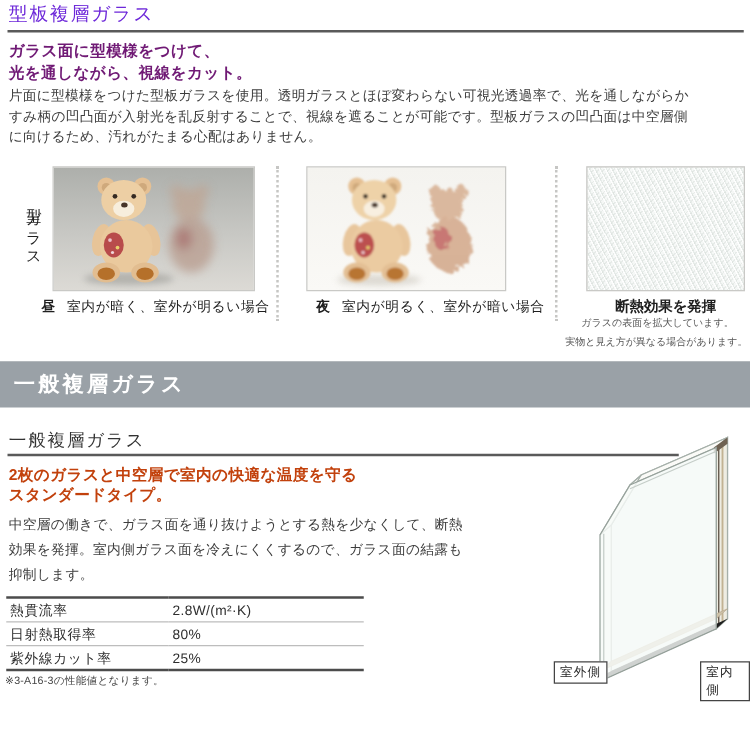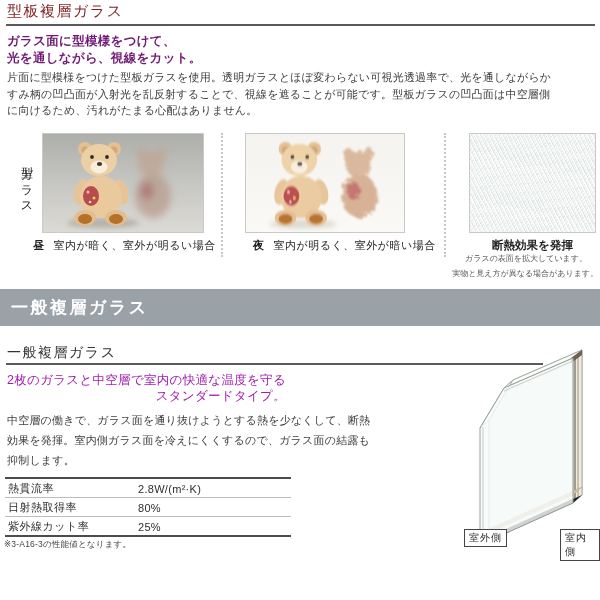--- a/index.html
+++ b/index.html
@@ -1,20 +1,20 @@
 <!DOCTYPE html>
 <html><head>
 <meta charset="utf-8">
 <style>
   html,body{margin:0;padding:0;background:#fff;}
   .page{position:relative;width:600px;height:600px;background:#fff;overflow:hidden;
         font-family:"Liberation Sans","DejaVu Sans",sans-serif;color:#333;}
 
   
-  .h1{position:absolute;left:7px;top:2px;font-size:15px;letter-spacing:1.5px;font-weight:500;color:#7f1d1d;}
+  .h1{position:absolute;left:7px;top:2px;font-size:15px;letter-spacing:1.5px;font-weight:500;color:#6d28d9;}
   .rule1{position:absolute;left:6px;top:24px;width:589px;height:2px;background:#5a5a5a;}
   .lead1{position:absolute;left:7px;top:33px;font-size:12.5px;font-weight:bold;color:#701a75;
          line-height:17px;white-space:pre-line;letter-spacing:.3px;}
   .body1{position:absolute;left:7px;top:69px;width:548px;font-size:11px;color:#3d3d3d;
          line-height:16.5px;letter-spacing:.2px;}
   .side-label{position:absolute;left:18px;top:157px;writing-mode:vertical-rl;font-size:12px;
          letter-spacing:3px;color:#1f1f1f;}
   .fig{position:absolute;top:133px;height:100px;border:1px solid #c9c9c6;box-sizing:border-box;overflow:hidden;}
   .fig svg{display:block;width:100%;height:100%;}
   .fig-day{left:42px;width:162px;background:linear-gradient(180deg,#adafab 0%,#c8c8c4 55%,#dcdad5 100%);}
@@ -32,34 +32,34 @@
         font-size:11.5px;font-weight:bold;color:#1f1f1f;}
   .note-s1{position:absolute;left:452px;top:253px;width:148px;text-align:center;font-size:8px;color:#555;}
   .note-s2{position:absolute;left:438px;top:268px;width:160px;text-align:right;font-size:8px;color:#555;}
 
   
   .banner{position:absolute;left:0;top:289px;width:600px;height:37px;background:#9aa1a7;
         color:#fff;font-size:17px;font-weight:bold;letter-spacing:2.5px;line-height:37px;
         padding-left:11px;box-sizing:border-box;}
   .h2{position:absolute;left:7px;top:344px;font-size:14px;letter-spacing:1.5px;font-weight:500;color:#333;}
   .rule2{position:absolute;left:6px;top:363px;width:537px;height:2px;background:#5a5a5a;}
-  .lead2{position:absolute;left:7px;top:372px;font-size:12.5px;font-weight:normal;color:#a21caf;
-        line-height:16px;white-space:pre-line;letter-spacing:.3px;text-align:right;}
+  .lead2{position:absolute;left:7px;top:372px;font-size:12.5px;font-weight:bold;color:#c2410c;
+        line-height:16px;white-space:pre-line;letter-spacing:.3px;}
   .body2{position:absolute;left:7px;top:410px;width:372px;font-size:11px;color:#3d3d3d;
         line-height:20px;letter-spacing:.2px;}
   .spec{position:absolute;left:5px;top:477px;width:286px;border-collapse:collapse;
         border-top:2px solid #4c4c4c;border-bottom:2px solid #4c4c4c;font-size:11px;color:#2e2e2e;}
   .spec td{padding:2px 0 1px 3px;height:12px;border-top:1px solid #bdbdbd;letter-spacing:.5px;}
   .spec tr:first-child td{border-top:none;}
   .spec td.val{letter-spacing:.3px;}
   .tnote{position:absolute;left:4px;top:539px;font-size:8.5px;color:#444;letter-spacing:.2px;}
   .diagram{position:absolute;left:468px;top:336px;width:130px;height:215px;}
   .sidebox{position:absolute;top:529px;font-size:10px;color:#1f1f1f;border:1px solid #444;
         background:#fff;padding:1px 4px;letter-spacing:1px;}
-  .box-out{left:464px;} .box-in{left:560px;}
+  .box-out{left:443px;} .box-in{left:560px;}
 </style>
 </head>
 <body>
 
 <div class="page">
 
   <div class="h1">型板複層ガラス</div>
   <div class="rule1"></div>
   <div class="lead1">ガラス面に型模様をつけて、
 光を通しながら、視線をカット。</div>

